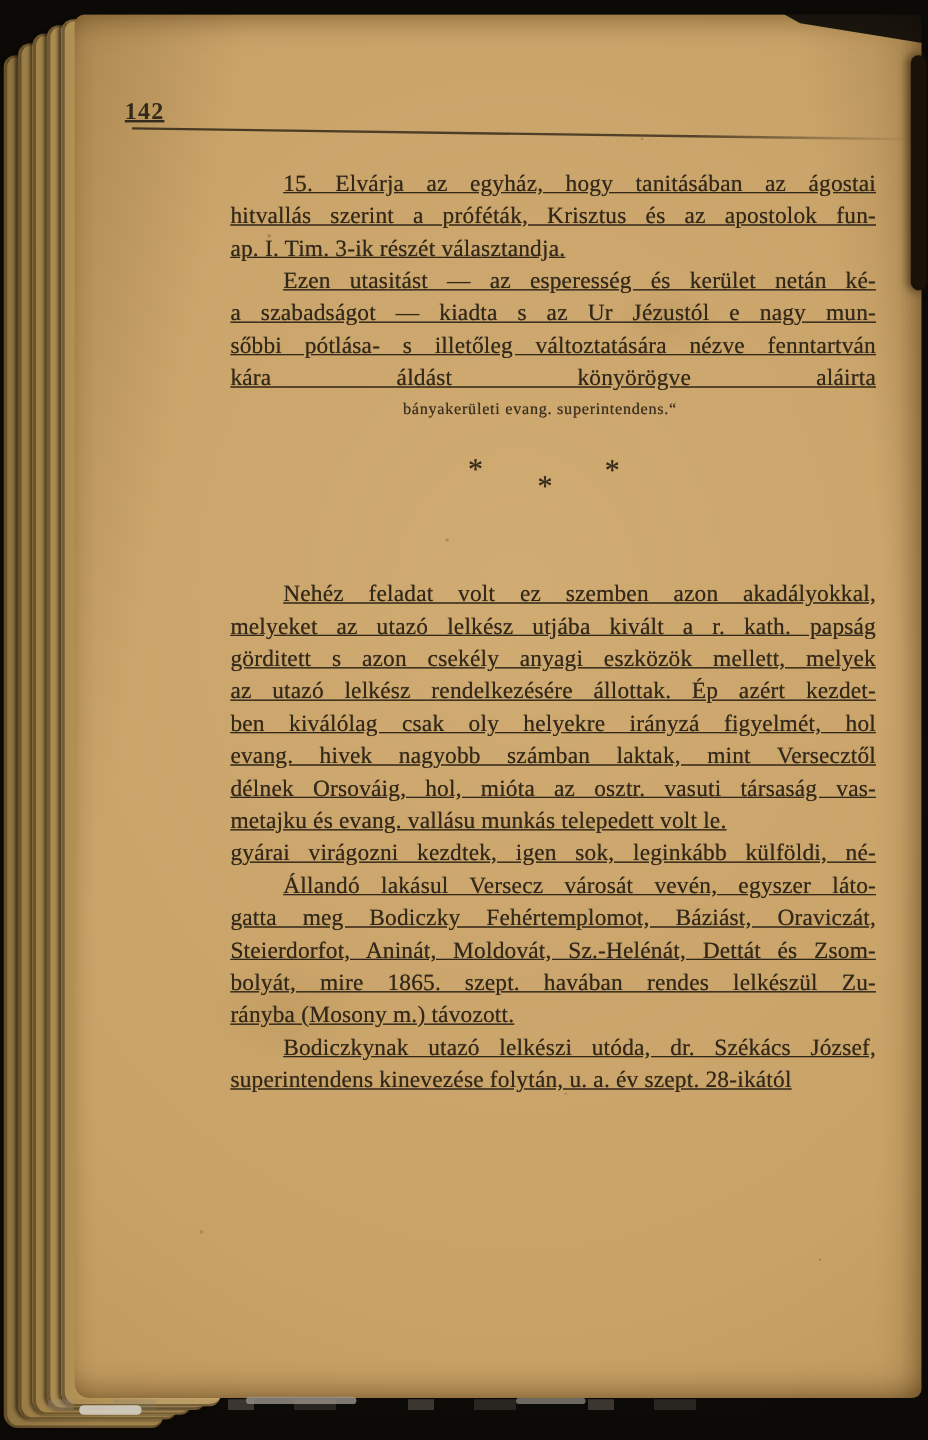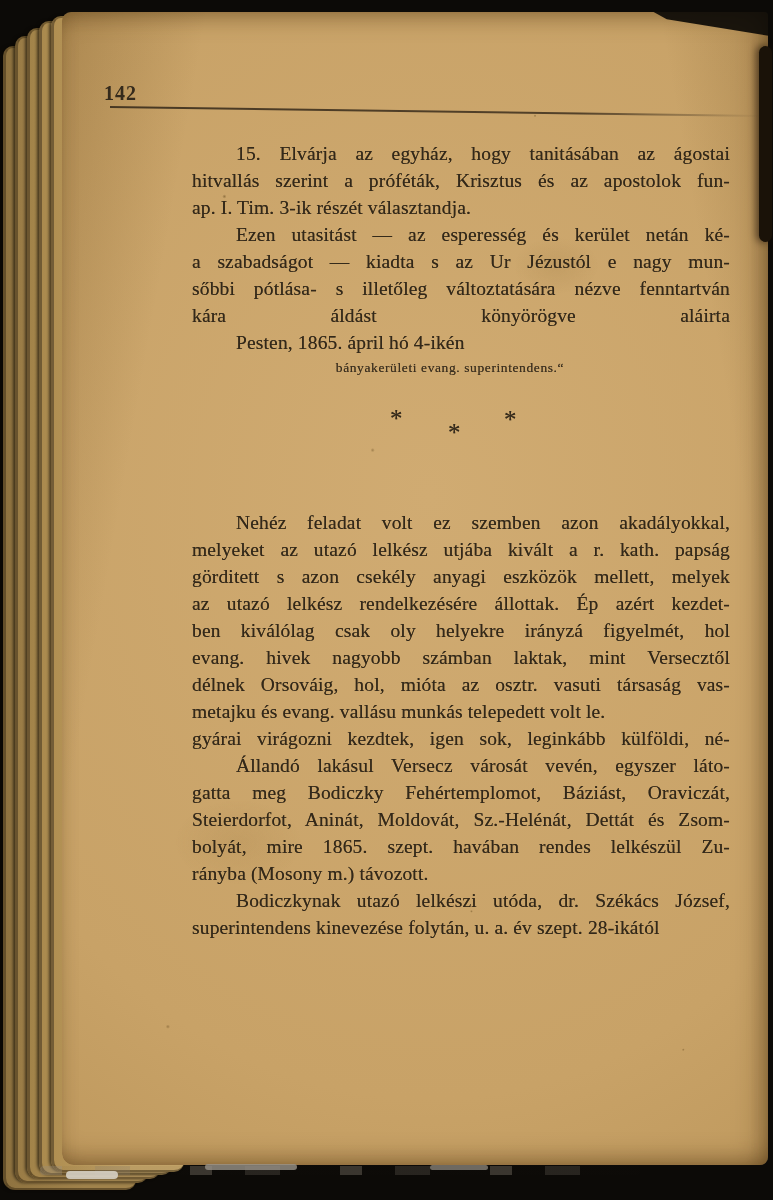--- a/index.html
+++ b/index.html
@@ -59,35 +59,36 @@
   .edge-blob{ 
     position:absolute;right:-4px;top:34px;width:13px;height:196px;
     background:#1a1208;border-radius:10px;
     box-shadow:-2px 0 7px 1px rgba(25,15,5,.55);
   }
   
   .page-number{
     position:absolute;left:42px;top:70px;
     font-size:20px;font-weight:bold;color:#342a1c;
     letter-spacing:1px;
+    text-decoration:underline;
   }
   .header-rule{
     position:absolute;left:48px;top:94px;width:652px;height:2px;
     background:linear-gradient(90deg, rgba(58,45,28,.9) 0%, rgba(62,48,30,.85) 72%, rgba(62,48,30,0) 100%);
     transform:rotate(0.8deg);transform-origin:left center;
   }
   
   .content{
     position:absolute;left:130px;top:128px;width:538px;
     color:#32281a;
     font-size:19.5px;
     text-shadow:0 0 0.6px rgba(45,32,14,.65);
     letter-spacing:.15px;
   }
-  .line{min-height:27px;line-height:27px;}
+  .line{min-height:27px;line-height:27px;text-decoration:underline;}
   .line.j{text-align:justify;text-align-last:justify;}
   .line.indent{text-indent:44px;}
   .sig-name{
     margin-top:8px;height:27px;line-height:27px;
     text-align:right;padding-right:36px;
     font-style:italic;font-size:21.5px;letter-spacing:1px;
   }
   .sig-title{
     margin-top:3px;height:18px;line-height:18px;
     text-align:center;padding-right:22px;
@@ -131,21 +132,20 @@
         <div>
           <div class="line j indent">15. Elvárja az egyház, hogy tanitásában az ágostai</div>
           <div class="line j">hitvallás szerint a próféták, Krisztus és az apostolok fun-</div>
           <div class="line">ap. I. Tim. 3-ik részét választandja.</div>
         </div>
         <div>
           <div class="line j indent">Ezen utasitást — az esperesség és kerület netán ké-</div>
           <div class="line j">a szabadságot — kiadta s az Ur Jézustól e nagy mun-</div>
           <div class="line j">sőbbi pótlása- s illetőleg változtatására nézve fenntartván</div>
           <div class="line j">kára áldást könyörögve aláirta</div>
-          <div class="line indent">Pesten, 1865. ápril hó 4-ikén</div>
         </div>
       </div>
 
     <div class="sig-title">bányakerületi evang. superintendens.“</div>
 
     <div class="separator">
       <span class="star s1">*</span>
       <span class="star s2">*</span>
       <span class="star s3">*</span>
     </div>

